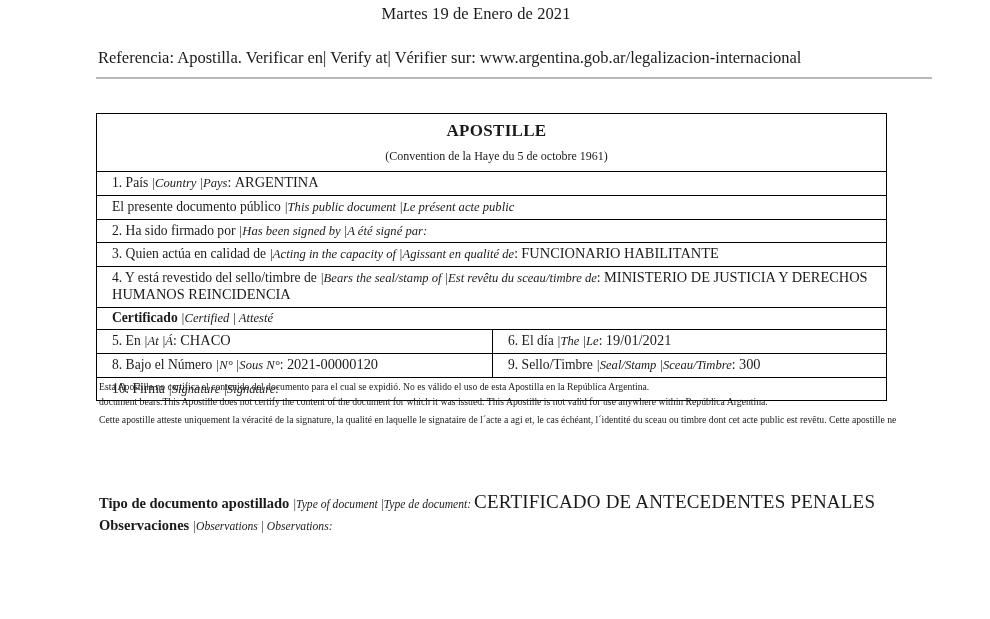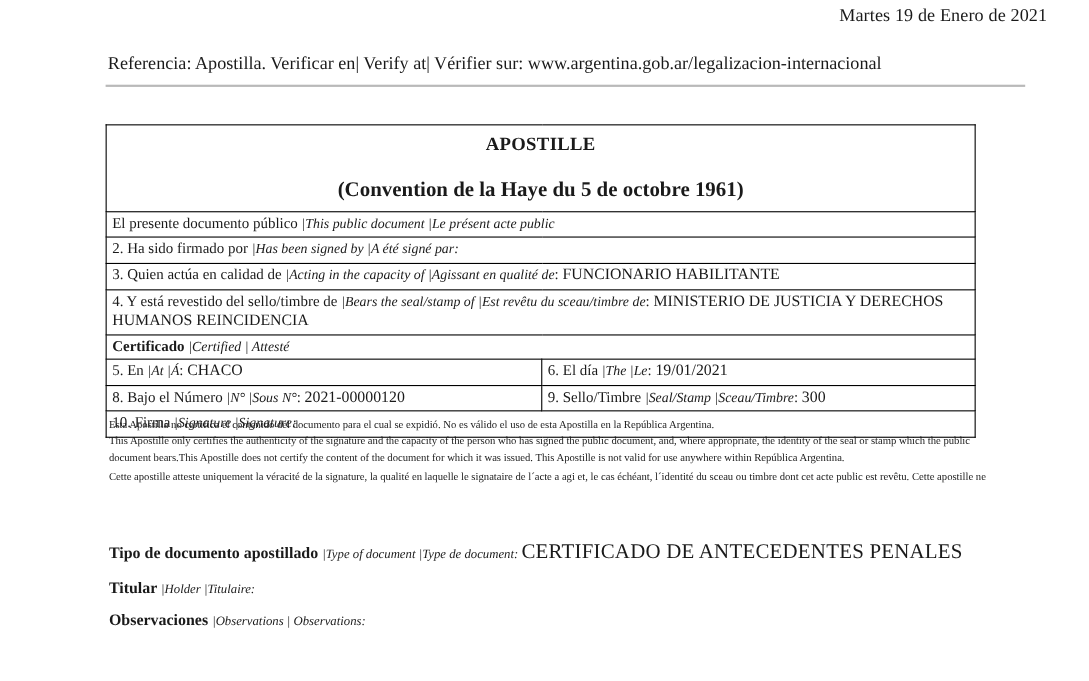--- a/index.html
+++ b/index.html
@@ -15,21 +15,21 @@
     color: #1a1a1a;
     position: relative;
   }
 
   
   .date-line {
     position: absolute;
     top: 4px;
     left: 0;
     width: 952px;
-    text-align: right;
+    text-align: center;
     font-size: 16.5px;
     letter-spacing: 0.1px;
   }
 
   
   .reference-line {
     position: absolute;
     top: 48px;
     left: 98px;
     width: 830px;
@@ -52,41 +52,41 @@
   .apostille-table {
     position: absolute;
     top: 113px;
     left: 96px;
     width: 790px;
     border-collapse: collapse;
     table-layout: fixed;
   }
   .apostille-table td {
     border: 1.6px solid #000;
-    padding: 2px 5px 3px 5px;
+    padding: 2px 5px 3px 15px;
     font-size: 13.6px;
     line-height: 1.22;
     vertical-align: top;
   }
   .cell-title {
     text-align: center;
     padding-top: 7px !important;
     padding-bottom: 8px !important;
   }
   .title-main {
     font-weight: bold;
     font-size: 17px;
     letter-spacing: 0.3px;
     display: block;
   }
   .title-sub {
-    font-weight: bold;
-    font-size: 19px;
+    font-weight: normal;
+    font-size: 12px;
     display: block;
-    margin-top: 19px;
+    margin-top: 7px;
   }
   .cell-certified {
     font-size: 14px;
   }
   .cell-certified .cert-bold { font-weight: bold; }
   .it {
     font-style: italic;
     font-size: 12.6px;
   }
   .val {
@@ -111,21 +111,20 @@
   }
 
   
   .bottom-block {
     position: absolute;
     top: 491px;
     left: 99px;
     width: 840px;
   }
   .bottom-block .brow {
-    margin-bottom: 10px;
     white-space: nowrap;
   }
   .bottom-block .blabel {
     font-weight: bold;
     font-size: 14.5px;
   }
   .bottom-block .bit {
     font-style: italic;
     font-size: 11.6px;
   }
@@ -149,20 +148,23 @@
     <col style="width:394px">
   </colgroup>
   <tbody>
     <tr>
       <td class="cell-title" colspan="2">
         <span class="title-main">APOSTILLE</span>
         <span class="title-sub">(Convention de la Haye du 5 de octobre 1961)</span>
       </td>
     </tr>
 
+    <tr>
+      <td colspan="2"><span>1. País </span><span class="it">|Country |Pays</span><span>: </span><span class="val">ARGENTINA</span></td>
+    </tr>
 
     <tr>
       <td colspan="2"><span>El presente documento público </span><span class="it">|This public document |Le présent acte public</span><span></span><span class="val"></span></td>
     </tr>
 
     <tr>
       <td colspan="2"><span>2. Ha sido firmado por </span><span class="it">|Has been signed by |A été signé par</span><span class="it">:</span><span class="val"></span></td>
     </tr>
 
     <tr>
@@ -189,24 +191,22 @@
     </tr>
 
     <tr>
       <td colspan="2"><span>10. Firma </span><span class="it">|Signature |Signature</span><span class="it">:</span><span class="val"></span></td>
     </tr>
   </tbody>
 </table>
 
 <div class="fineprint">
   <p>Esta Apostilla no certifica el contenido del documento para el cual se expidió. No es válido el uso de esta Apostilla en la República Argentina.</p>
-  <p>This Apostille only certifies the authenticity of the signature and the capacity of the person who has signed the public document, and, where appropriate, the identity of the seal or stamp which the public</p>
   <p>document bears.This Apostille does not certify the content of the document for which it was issued. This Apostille is not valid for use anywhere within República Argentina.</p>
   <p class="fr">Cette apostille atteste uniquement la véracité de la signature, la qualité en laquelle le signataire de l´acte a agi et, le cas échéant, l´identité du sceau ou timbre dont cet acte public est revêtu. Cette apostille ne</p>
 </div>
 
 <div class="bottom-block">
   <div class="brow"><span class="blabel">Tipo de documento apostillado </span><span class="bit">|Type of document |Type de document</span><span class="bit">: </span><span class="bval">CERTIFICADO DE ANTECEDENTES PENALES</span></div>
 
-  <div class="brow small"><span class="blabel">Titular </span><span class="bit">|Holder |Titulaire</span><span class="bit">:</span><span class="bval"></span></div>
 
   <div class="brow small"><span class="blabel">Observaciones </span><span class="bit">|Observations | Observations</span><span class="bit">:</span><span class="bval"></span></div>
 </div>
 
 </body></html>

